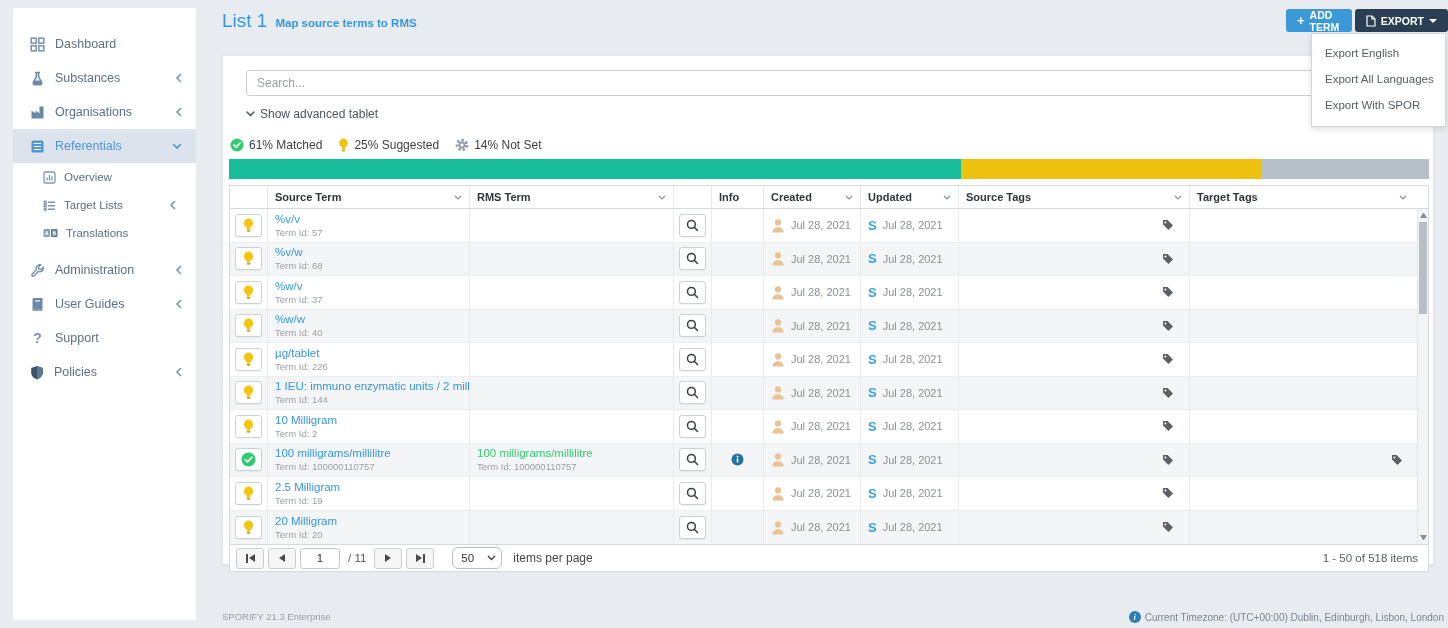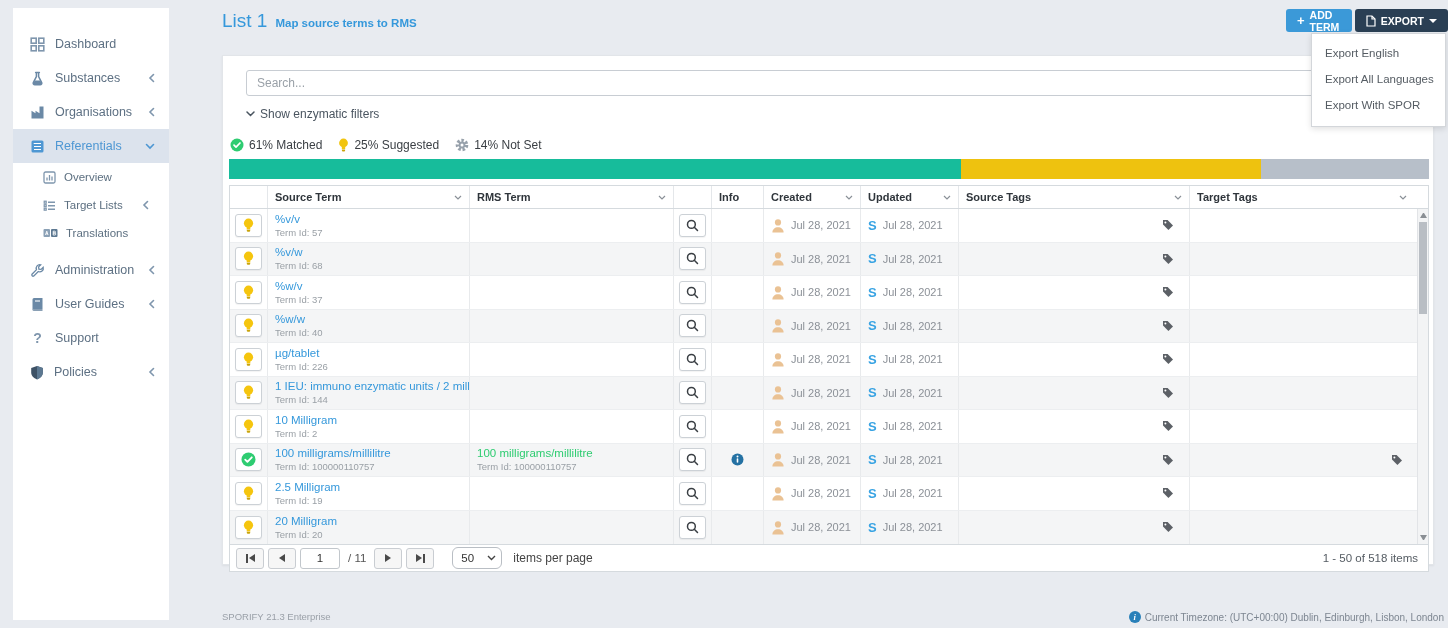--- a/index.html
+++ b/index.html
@@ -4,21 +4,21 @@
 <style>
   * { margin:0; padding:0; box-sizing:border-box; }
   html,body { width:1448px; height:628px; }
   body {
     position:relative; overflow:hidden;
     background:#e8ebf0;
     font-family:"Liberation Sans","DejaVu Sans",sans-serif;
     color:#3a4149;
   }
   
-  .sidebar { position:absolute; left:13px; top:8px; width:156px; height:612px; background:#fff; padding-top:19px; }
+  .sidebar { position:absolute; left:13px; top:8px; width:183px; height:612px; background:#fff; padding-top:19px; }
   .side-item { display:flex; align-items:center; gap:10px; height:34px; padding:0 14px 0 17px; font-size:12.5px; color:#5d7083; cursor:pointer; }
   .side-item .lbl { flex:0 1 auto; }
   .side-item .chev { margin-left:auto; display:flex; }
   .side-item.active { background:#dce3ed; color:#4e97d3; }
   .side-sub { }
   .side-subitem { display:flex; align-items:center; gap:8px; height:28px; padding:0 20px 0 30px; font-size:11.5px; color:#5c6f80; cursor:pointer; }
   .side-subitem .chev { margin-left:auto; display:flex; }
   .gap-before { margin-top:6px; }
   .icon { display:inline-flex; flex:none; align-items:center; justify-content:center; }
   .q-glyph { font-size:14px; font-weight:bold; color:#7f96ad; width:15px; text-align:center; }
@@ -273,21 +273,21 @@
   <div class="search-wrap">
     <input class="search-input" type="text" placeholder="Search..." style="">
   </div>
 
   <div class="adv-filters">
     <span class="icon">
         <svg width="9" height="6" viewBox="0 0 9 6">
           <path d="M1 1l3.5 3.5L8 1" fill="none" stroke="#4a5560" stroke-width="1.5" stroke-linecap="round"></path>
         </svg>
       </span>
-    <span>Show enzymatic filters</span>
+    <span>Show advanced tablet</span>
   </div>
 
   <div class="stats-row">
     <div class="stat">
       <span class="icon">
         <svg width="14" height="14" viewBox="0 0 14 14">
             <circle cx="7" cy="7" r="6.5" fill="#2ecc71"></circle>
             <path d="M4 7.2l2 2 4-4.2" fill="none" stroke="#fff" stroke-width="1.7" stroke-linecap="round" stroke-linejoin="round"></path>
           </svg>
       </span>

